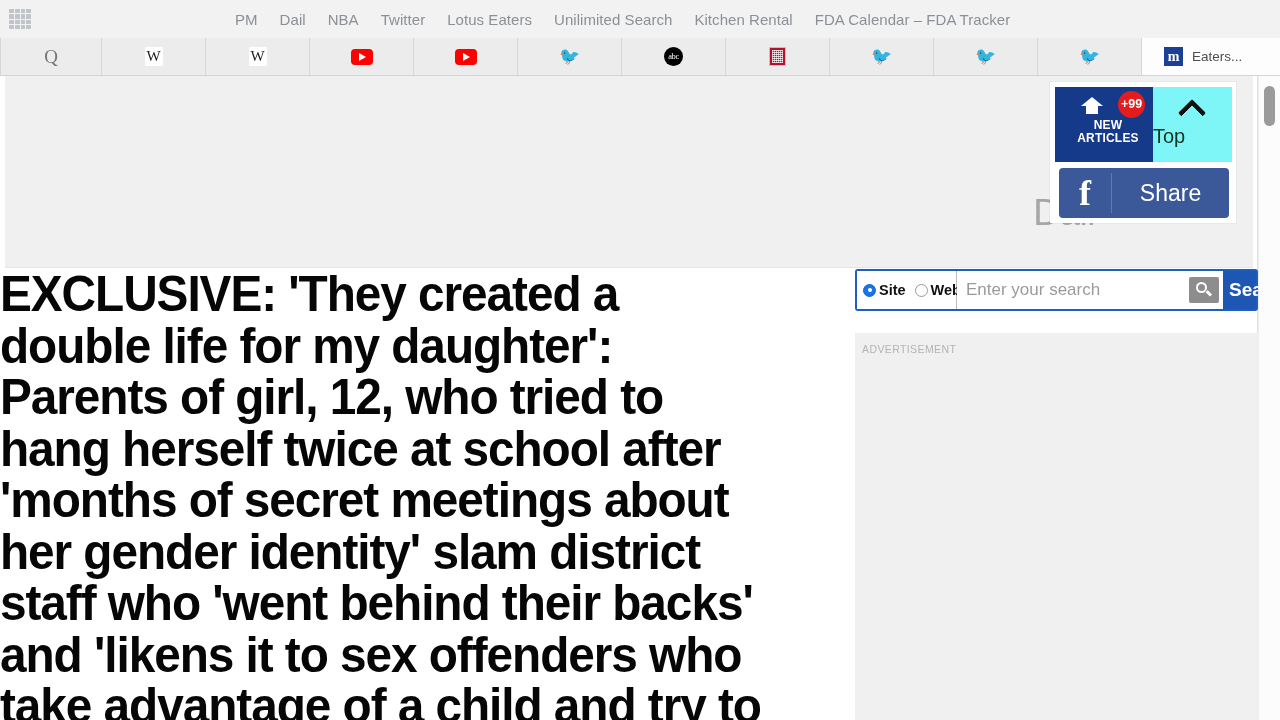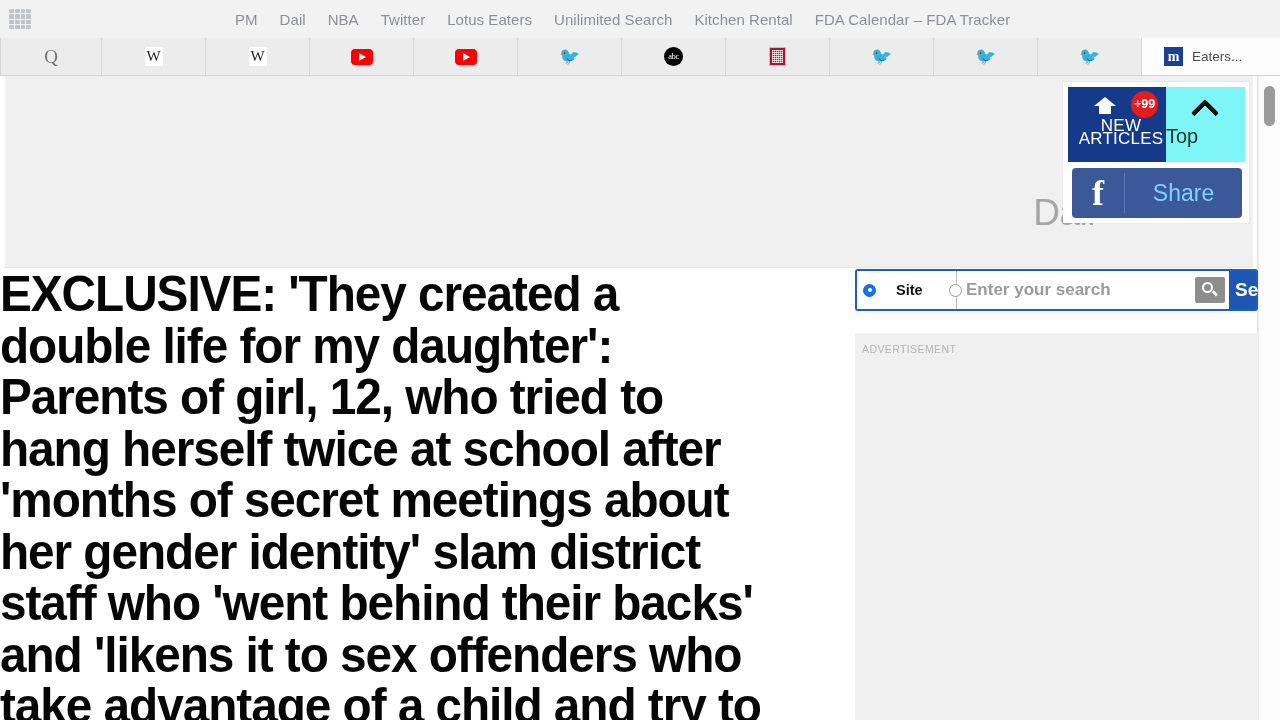--- a/index.html
+++ b/index.html
@@ -215,21 +215,21 @@
     top: 116px;
     font-size: 37px;
     color: #a6a6a6;
     font-family: "Liberation Sans", sans-serif;
     letter-spacing: -0.5px;
   }
 
   
   #float-widget {
     position: absolute;
-    right: 8px;
+    right: 21px;
     top: 6px;
     width: 186px;
     background: #ffffff;
     padding: 5px 4px 5px 5px;
     box-sizing: border-box;
     box-shadow: 0 0 0 1px rgba(0,0,0,0.03);
   }
   #widget-row-top {
     display: flex;
     height: 75px;
@@ -266,22 +266,22 @@
     color: #fff;
     font-size: 12.5px;
     font-weight: bold;
     line-height: 27px;
     text-align: center;
   }
   #new-articles-label {
     position: absolute;
     left: 0; right: 0;
     top: 32px;
-    font-size: 17px;
-    font-weight: normal;
+    font-size: 12px;
+    font-weight: bold;
     line-height: 13px;
     letter-spacing: 0.2px;
     padding-left: 8px;
   }
   #top-btn {
     flex: 1;
     background: #7ef6f7;
     position: relative;
     cursor: pointer;
   }
@@ -321,21 +321,21 @@
     font-family: "Liberation Serif", serif;
     font-weight: bold;
     font-size: 36px;
     line-height: 40px;
     border-right: 1px solid #6179b3;
     height: 40px;
   }
   #fb-share-label {
     flex: 1;
     text-align: center;
-    color: #7dd3fc;
+    color: #ffffff;
     font-size: 23px;
   }
 
   
   #content-row {
     position: absolute;
     left: 0;
     top: 193px;
     width: 1258px;
     height: 451px;
@@ -371,21 +371,21 @@
     background: #1e56b3;
     display: flex;
     align-items: stretch;
     box-sizing: border-box;
   }
   #search-scope {
     width: 100px;
     background: #ffffff;
     display: flex;
     align-items: center;
-    gap: 20px;
+    gap: 3px;
     padding-left: 6px;
     border-right: 1px solid #bcbcbc;
     box-sizing: border-box;
     justify-content: space-between;
   }
   .radio {
     width: 13px; height: 13px;
     border-radius: 50%;
     border: 1px solid #9a9a9a;
     background: #fff;
@@ -420,21 +420,20 @@
   }
   #search-input {
     flex: 1;
     border: none;
     outline: none;
     font-size: 17px;
     color: #111;
     background: transparent;
     padding-left: 9px;
     font-family: "Liberation Sans", sans-serif;
-    font-weight: bold;
   }
   #search-input::placeholder { color: #9b9b9b; }
   #search-magnifier {
     width: 30px; height: 26px;
     margin-right: 4px;
     background: #8d8d8d;
     border-radius: 2px;
     position: relative;
     cursor: pointer;
     flex: 0 0 30px;

